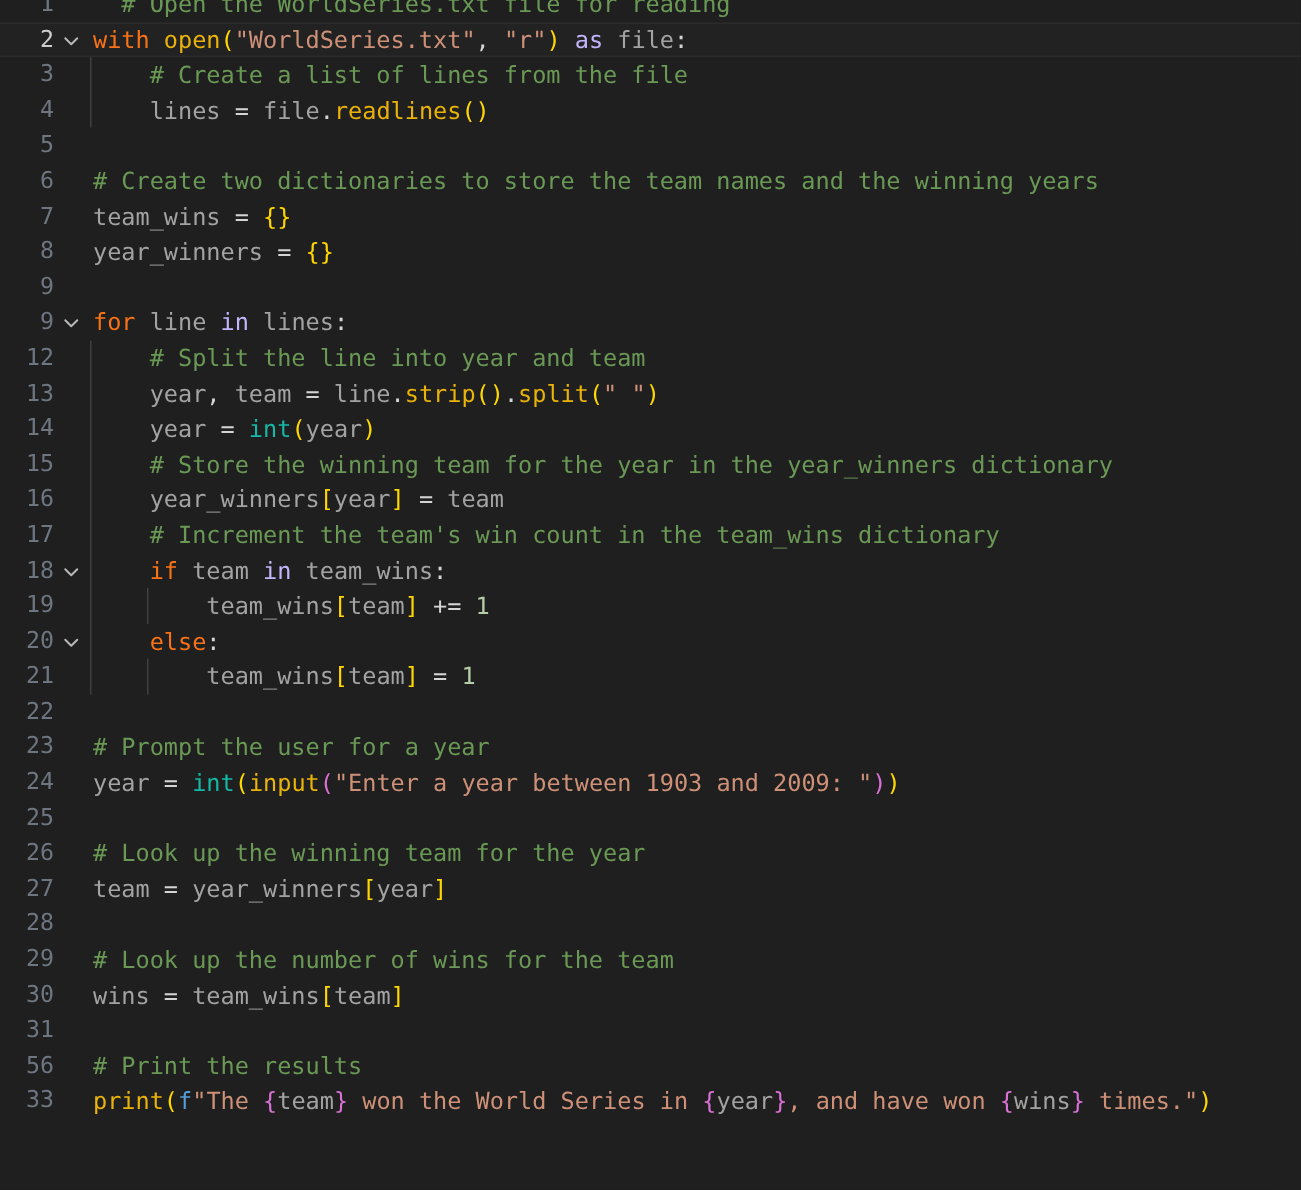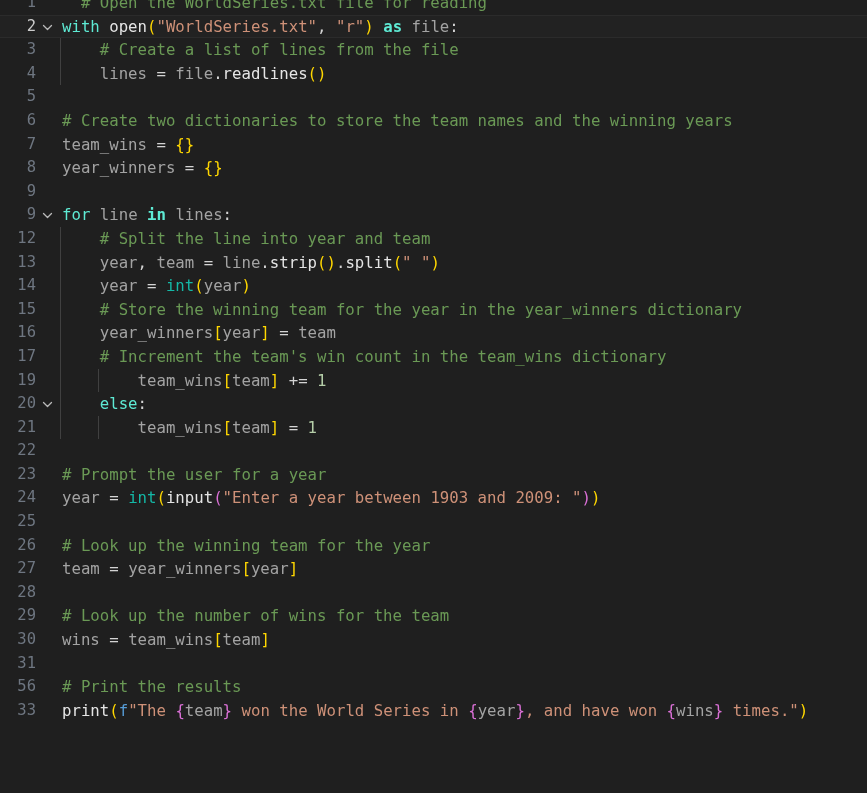--- a/index.html
+++ b/index.html
@@ -82,23 +82,23 @@
     top: 0;
     width: 1px;
     height: 23.6px;
     background: #404040;
   }
   .guide.g1 { left: 0px; }
   .guide.g2 { left: 37.7px; }
 
   
   .t-cmt  { color: #6a9955; }
-  .t-kw   { color: #5eead4; }   
-  .t-kw2  { color: #5eead4; font-weight: bold; }   
-  .t-fn   { color: #e5e5e5; }   
+  .t-kw   { color: #f97316; }   
+  .t-kw2  { color: #c4b5fd; }   
+  .t-fn   { color: #eab308; }   
   .t-type { color: #14b8a6; }   
   .t-var  { color: #a3a3a3; }   
   .t-str  { color: #ce9178; }   
   .t-num  { color: #b5cea8; }   
   .t-op   { color: #d4d4d4; }   
   .t-b1   { color: #ffd700; }   
   .t-b2   { color: #da70d6; }   
   .t-fpfx { color: #569cd6; }   
   .t-plain{ color: #d4d4d4; }
 </style>
@@ -189,20 +189,29 @@
         <div class="ln">16</div>
         <div class="fold"></div>
         <div class="codecell"><span class="guide g1"></span><span class="t-plain">    </span><span class="t-var">year_winners</span><span class="t-b1">[</span><span class="t-var">year</span><span class="t-b1">]</span><span class="t-op"> = </span><span class="t-var">team</span></div>
       </div>
       <div class="row">
         <div class="ln">17</div>
         <div class="fold"></div>
         <div class="codecell"><span class="guide g1"></span><span class="t-cmt">    # Increment the team's win count in the team_wins dictionary</span></div>
       </div>
       <div class="row">
+        <div class="ln">18</div>
+        <div class="fold">
+          <svg width="13" height="13" viewBox="0 0 13 13">
+            <path d="M2.5 4.5 L6.5 8.5 L10.5 4.5" fill="none" stroke="#b9b9b9" stroke-width="1.3" stroke-linecap="round" stroke-linejoin="round"></path>
+          </svg>
+        </div>
+        <div class="codecell"><span class="guide g1"></span><span class="t-plain">    </span><span class="t-kw">if</span><span class="t-plain"> </span><span class="t-var">team</span><span class="t-plain"> </span><span class="t-kw2">in</span><span class="t-plain"> </span><span class="t-var">team_wins</span><span class="t-op">:</span></div>
+      </div>
+      <div class="row">
         <div class="ln">19</div>
         <div class="fold"></div>
         <div class="codecell"><span class="guide g1"></span><span class="guide g2"></span><span class="t-plain">        </span><span class="t-var">team_wins</span><span class="t-b1">[</span><span class="t-var">team</span><span class="t-b1">]</span><span class="t-op"> += </span><span class="t-num">1</span></div>
       </div>
       <div class="row">
         <div class="ln">20</div>
         <div class="fold">
           <svg width="13" height="13" viewBox="0 0 13 13">
             <path d="M2.5 4.5 L6.5 8.5 L10.5 4.5" fill="none" stroke="#b9b9b9" stroke-width="1.3" stroke-linecap="round" stroke-linejoin="round"></path>
           </svg>

